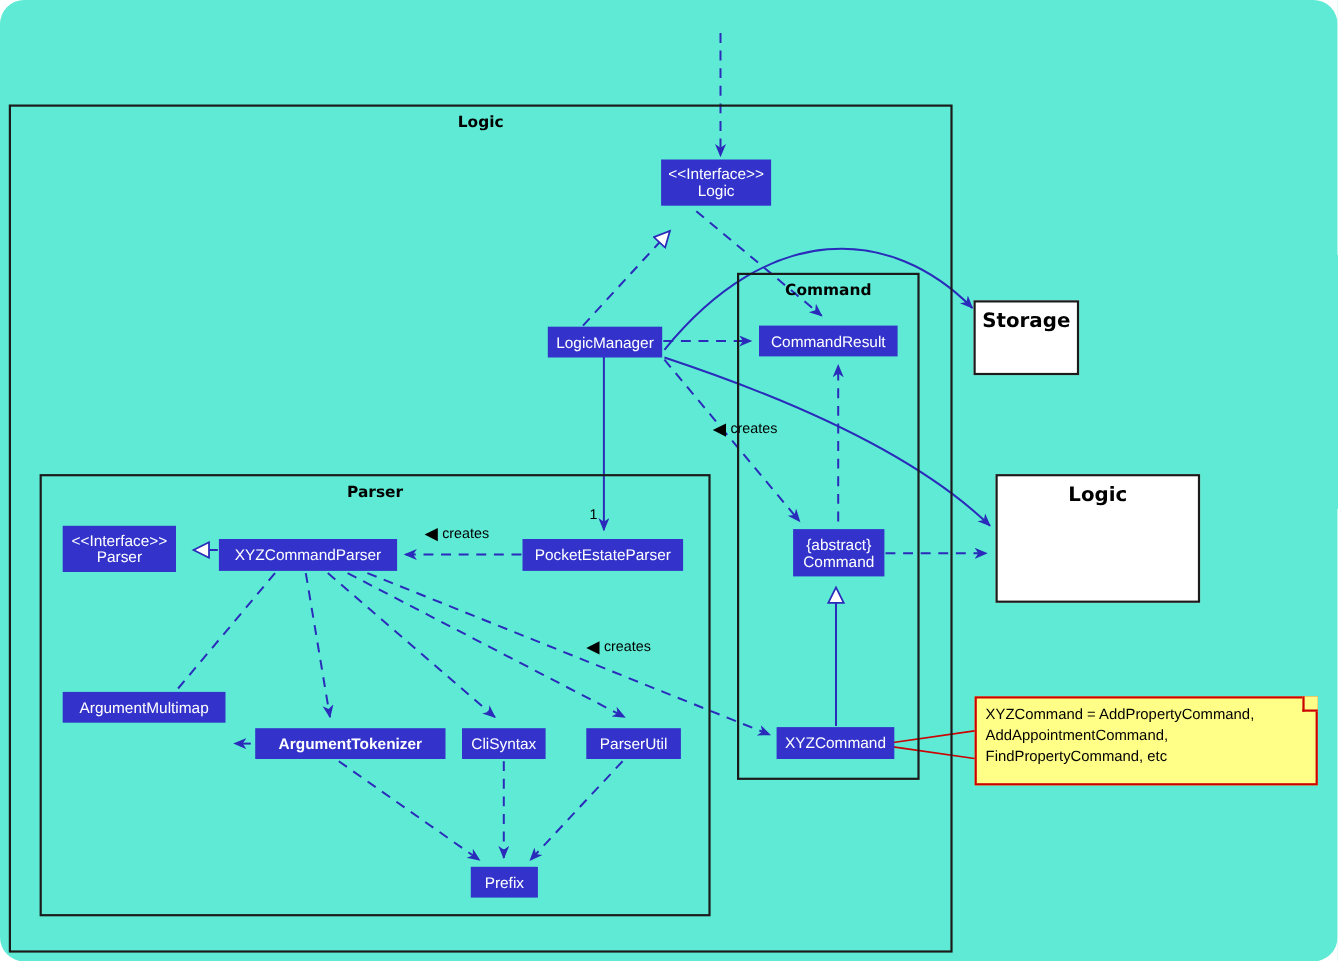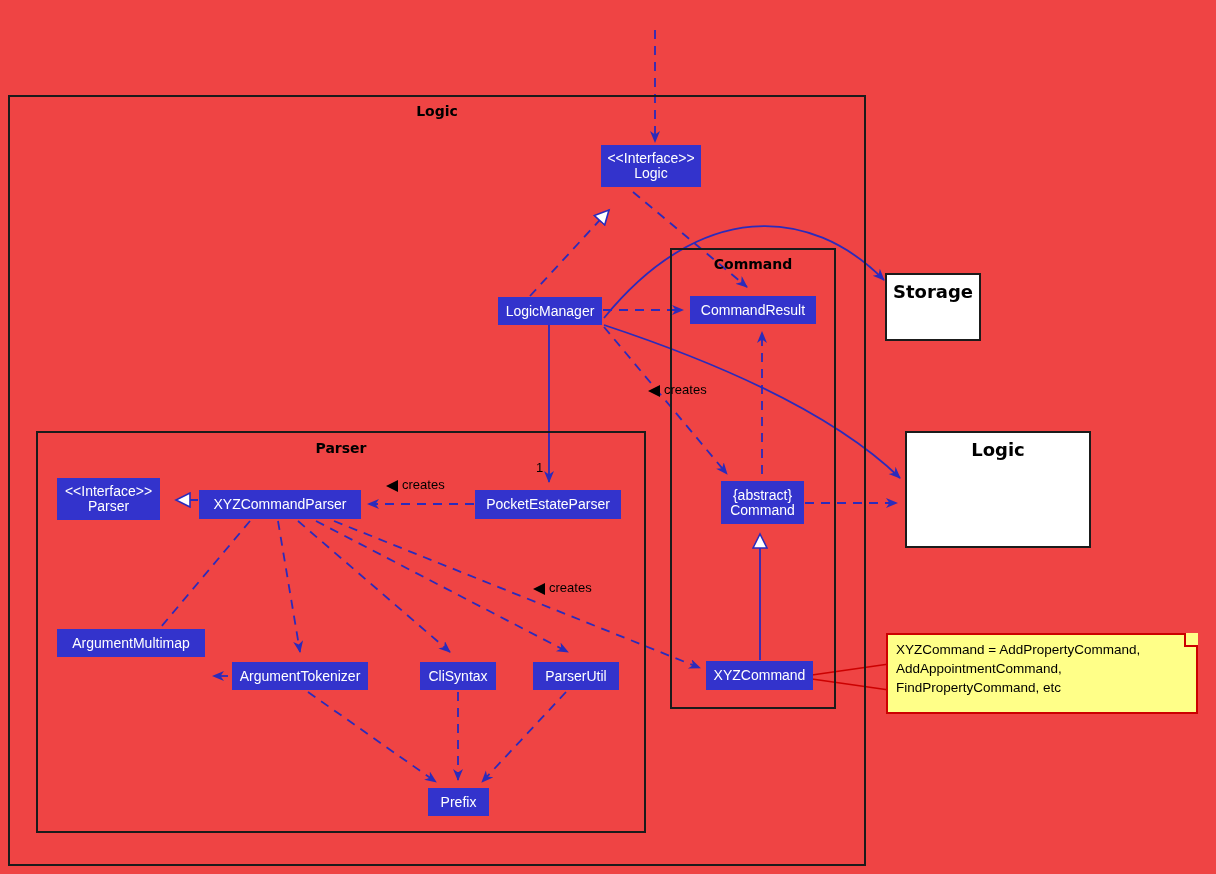--- a/index.html
+++ b/index.html
@@ -4,23 +4,24 @@
 <style>
   html, body {
     margin: 0;
     padding: 0;
     background: #ffffff;
   }
   #canvas {
     position: relative;
     width: 1216px;
     height: 874px;
-    background: #ef4444;
+    background: #5eead4;
     font-family: "Liberation Sans", sans-serif;
     overflow: hidden;
+    border-radius: 22px;
   }
   #edges {
     position: absolute;
     left: 0;
     top: 0;
     width: 1216px;
     height: 874px;
     pointer-events: none;
   }
 
@@ -243,21 +244,21 @@
   </div>
 
   <div class="cls" style="left:475px; top:490px; width:146px; height:29px;text-align:center;">
     <span class="ln">PocketEstateParser</span>
   </div>
 
   <div class="cls" style="left:57px; top:629px; width:148px; height:28px;">
     <span class="ln">ArgumentMultimap</span>
   </div>
 
-  <div class="cls" style="left:232px; top:662px; width:136px; height:28px;">
+  <div class="cls" style="left:232px; top:662px; width:173px; height:28px;font-weight:bold;">
     <span class="ln">ArgumentTokenizer</span>
   </div>
 
   <div class="cls" style="left:420px; top:662px; width:76px; height:28px;">
     <span class="ln">CliSyntax</span>
   </div>
 
   <div class="cls" style="left:533px; top:662px; width:86px; height:28px;">
     <span class="ln">ParserUtil</span>
   </div>

